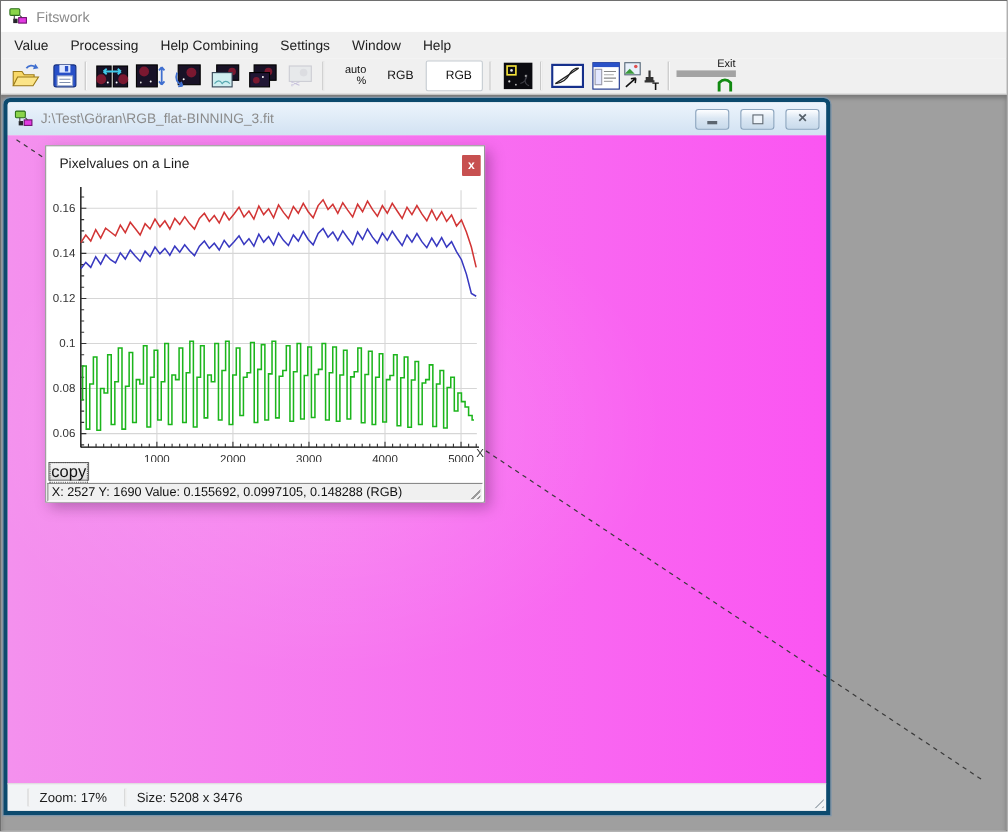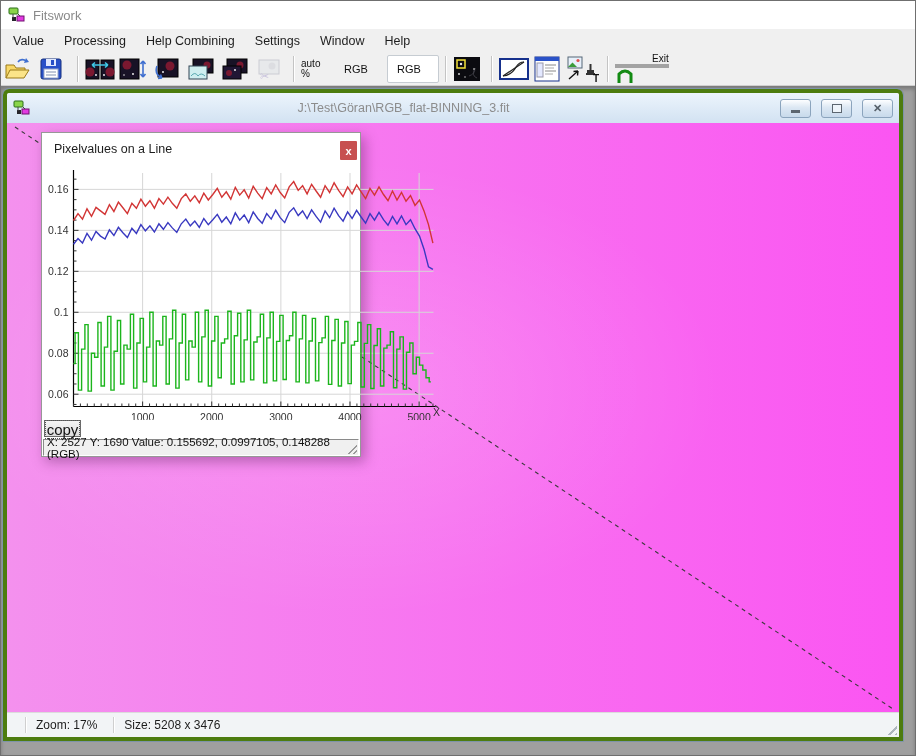--- a/index.html
+++ b/index.html
@@ -13,34 +13,34 @@
   
   .titlebar{height:28px;background:#ffffff;display:flex;align-items:center;padding-left:7px;gap:8px;}
   .title-text{color:#8a8a8a;font-size:13px;}
 
   
   .menubar{height:24px;background:#f0f0f0;display:flex;align-items:center;font-size:12.5px;color:#1d1d1d;padding-left:2px;}
   .menu-item{padding:4px 10px;cursor:default;}
 
   
   .toolbar{height:32px;background:#f0f0f0;display:flex;align-items:center;padding-left:3px;border-bottom:1px solid #cfcfcf;}
-  .tbtn{height:30px;min-width:32px;display:flex;flex-direction:column;align-items:flex-start;justify-content:center;margin:0 1px;}
+  .tbtn{height:30px;min-width:32px;display:flex;flex-direction:column;align-items:flex-end;justify-content:center;margin:0 1px;}
   .tsep{width:1px;height:26px;background:#c4c4c4;border-right:1px solid #ffffff;margin:0 5px;}
   .text-btn{font-size:10px;line-height:10px;color:#111;}
   .rgb-btn{font-size:11px;color:#111;padding:0 9px;}
   .rgb-active{background:#ffffff;border:1px solid #c6ccd2;border-radius:2px;height:26px;}
   .exit-btn{font-size:10px;color:#111;line-height:10px;}
 
   
   .workspace{position:absolute;top:85px;left:0;right:0;bottom:0;background:#9f9f9f;box-shadow:inset 0 3px 4px rgba(0,0,0,.25);}
 
   
   .child-window{
-    position:absolute;left:2px;top:3px;width:900px;height:652px;box-sizing:border-box;
-    border:4px solid #4d7c0f;outline:1px solid #7d94a9;border-radius:6px 6px 0 0;background:#f0f0f0;text-align:center;
+    position:absolute;left:2px;top:3px;width:752px;height:652px;box-sizing:border-box;
+    border:4px solid #0c4a6e;outline:1px solid #7d94a9;border-radius:6px 6px 0 0;background:#f0f0f0;
   }
   .child-titlebar{height:30px;background:linear-gradient(#ecf4fc,#d2e2f2);display:flex;align-items:center;padding:0 6px;gap:7px;border-radius:3px 3px 0 0;}
   .child-title-text{color:#8c8c8c;font-size:12.5px;flex:1;white-space:nowrap;overflow:hidden;}
   .win-btn{width:29px;height:17px;border:1px solid #8ba4bd;border-radius:3px;margin-left:3px;
     background:linear-gradient(#fdfeff,#dbe7f3 45%,#c8daeb);display:flex;align-items:center;justify-content:center;
     color:#4a4a4a;font-size:10px;line-height:10px;}
   .glyph-min{width:9px;height:3px;background:#5c6670;margin-top:6px;}
   .glyph-restore{width:8px;height:7px;border:1px solid #5c6670;background:#eef4fa;}
   .glyph-close{font-size:11px;font-weight:bold;color:#55606a;}
 
@@ -52,21 +52,21 @@
   .image-area svg{position:absolute;inset:0;}
 
   .child-statusbar{position:absolute;left:0;right:0;bottom:0;height:24px;background:#f2f4f6;border-top:1px solid #dcdcdc;
     display:flex;align-items:center;font-size:12px;color:#1d1d1d;}
   .sbar-sep{width:1px;height:16px;background:#cfcfcf;border-right:1px solid #ffffff;}
   .grip{position:absolute;right:2px;bottom:2px;width:13px;height:13px;
     background:repeating-linear-gradient(135deg, rgba(0,0,0,0) 0 3px, #aeb6bd 3px 4.5px);
     clip-path:polygon(100% 0,100% 100%,0 100%);}
 
   
-  .plot-dialog{position:absolute;left:40px;top:46px;width:320px;height:325px;box-sizing:border-box;
+  .plot-dialog{position:absolute;left:40px;top:46px;width:400px;height:325px;box-sizing:border-box;
     background:#ffffff;border:1px solid #979797;box-shadow:4px 5px 12px rgba(70,20,70,.35);}
   .plot-title{position:absolute;left:12px;top:9px;font-size:12.5px;color:#1d1d1d;}
   .plot-close{position:absolute;top:8px;right:3px;width:17px;height:19px;background:var(--close,#c75050);
     color:#fff;font-size:11px;font-weight:bold;display:flex;align-items:center;justify-content:center;border-radius:1px;}
   #chart-svg{position:absolute;left:0;top:0;}
   .copy-btn{position:absolute;left:2px;top:287px;width:37px;height:17px;box-sizing:border-box;
     border:1px solid #6a6a6a;background:linear-gradient(#f5f5f5,#dddddd);font-size:15px;color:#111;
     display:flex;align-items:flex-start;justify-content:center;font-family:"Liberation Sans",sans-serif;}
   .copy-btn span{outline:1px dotted #555;padding:0 1px;}
   .plot-status{position:absolute;left:1px;right:1px;top:306px;height:17px;background:#f0f0f0;
@@ -219,21 +219,21 @@
         <rect x="1" y="1" width="14" height="11" fill="#e8f0fa" stroke="#556677"></rect>
         <path d="M1 11 l4.5 -4.5 4.5 4.5 z" fill="#3a9a3a"></path>
         <circle cx="11" cy="4.5" r="1.6" fill="#e05050"></circle>
         <path d="M2 23 L11 15 M11 15 l-4.5 .5 M11 15 l-.5 4.5" stroke="#111" stroke-width="1.4" fill="none"></path>
         <path d="M20 14 h7 v3 h-7 z M22.5 8 h2 v6 h-2 z M19 17 h9 v2 h-9 z" fill="#333"></path>
         <text x="26" y="26" font-size="10" font-weight="bold" fill="#111">T</text>
       </svg>
     </div>
     <div class="tsep"></div>
     <div class="tbtn exit-btn">
-      <span style="border-bottom:4px solid #a3a3a3;padding-left:37px;">Exit</span>
+      <span style="border-bottom:6px solid #a3a3a3;padding-left:37px;">Exit</span>
       <svg width="20" height="16" viewBox="0 0 20 16">
         <path d="M4 15 V6 q6 -6 12 0 V15" fill="none" stroke="#128a12" stroke-width="3"></path>
       </svg>
     </div>
   </div>
 
   <div class="workspace">
 
     <div class="child-window">
       <div class="child-titlebar">

